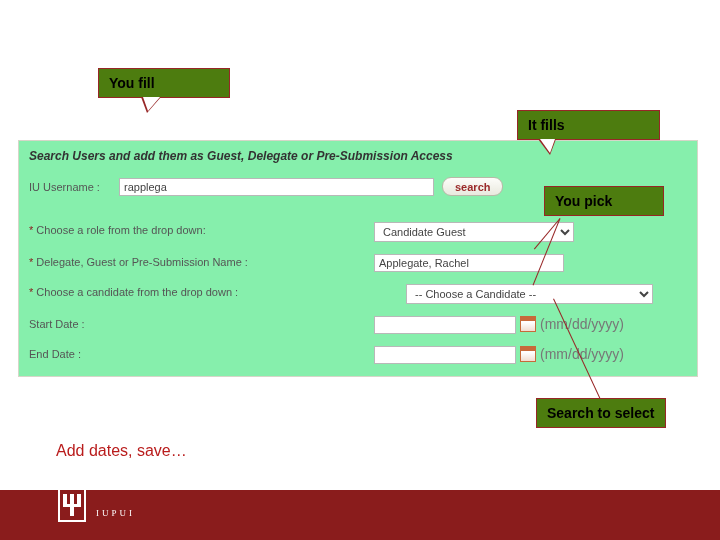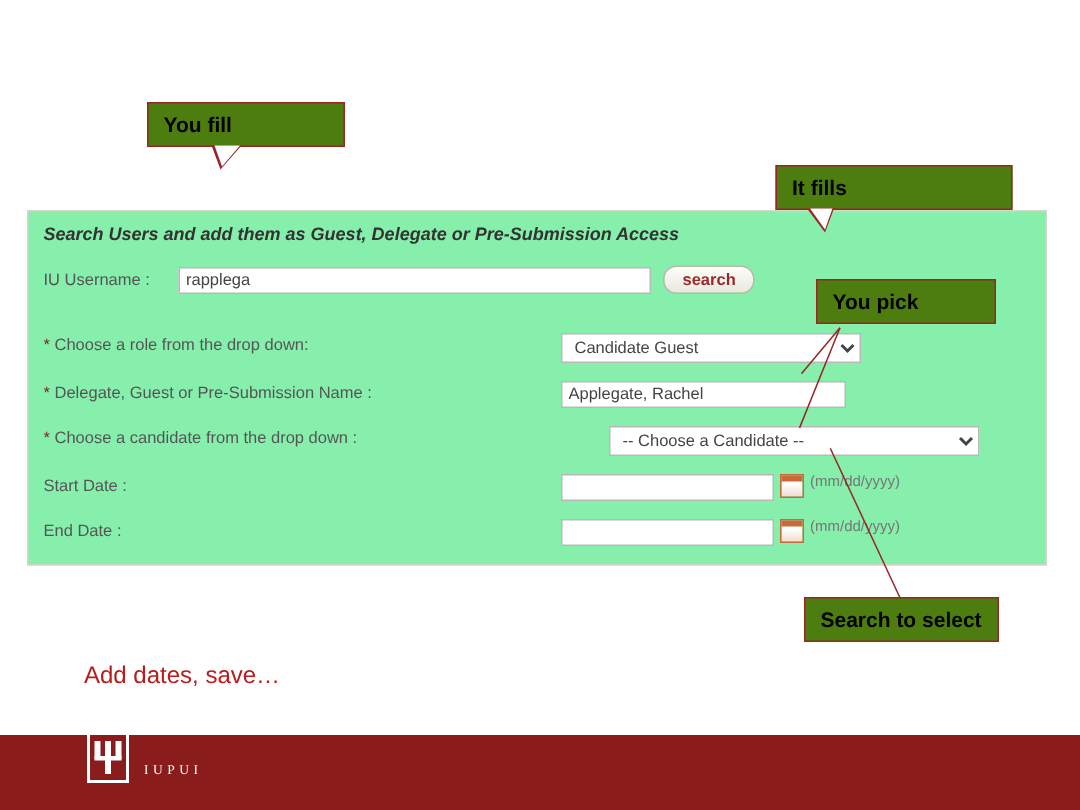--- a/index.html
+++ b/index.html
@@ -16,29 +16,29 @@
   .ast { color: #8a2020; font-weight: normal; }
   .form-row { display: flex; align-items: flex-start; padding: 6px 0; }
   .form-lbl { width: 345px; color: #555; line-height: 1.5; }
   .name-input { width: 190px; }
   .select { border: 1px solid #b8b8b8; background: #fff; height: 20px; font-size: 11px; color: #444; padding: 1px 4px; }
   .role-select { width: 200px; }
   .cand-select { width: 247px; margin-left: 32px; }
   .date-input { width: 142px; }
   .cal-icon { width: 16px; height: 16px; border: 1px solid #c76a3a; background: linear-gradient(#fff 40%,#f0ddd0); margin: 0 4px; position: relative; display: inline-block; }
   .cal-icon::before { content: ""; position: absolute; top: 0; left: 0; right: 0; height: 4px; background: #c76a3a; }
-  .hint { color: #777; font-size: 10px; text-align: right; }
+  .hint { color: #777; font-size: 14px; text-align: right; }
   .gap { height: 16px; }
   .actions { display: flex; gap: 310px; padding: 8px 0 2px 0; }
   .callout { position: absolute; background: #4d7c0f; border: 1px solid #972626; padding: 6px 10px; font-family: Arial, sans-serif; font-weight: bold; font-size: 14px; color: #000; z-index: 10; }
   .callout .tail { position: absolute; width: 0; height: 0; }
   #c1 { left: 98px; top: 68px; width: 132px; }
   #c1 .tail { bottom: -16px; left: 42px; border-left: 6px solid transparent; border-right: 14px solid transparent; border-top: 16px solid #972626; }
   #c1 .tail::after { content: ""; position: absolute; top: -16px; left: -4px; border-left: 5px solid transparent; border-right: 12px solid transparent; border-top: 14px solid #fff; }
-  #c2 { left: 517px; top: 110px; width: 158px; }
+  #c2 { left: 517px; top: 110px; width: 143px; }
   #c2 .tail { bottom: -16px; left: 20px; border-left: 12px solid transparent; border-right: 6px solid transparent; border-top: 16px solid #972626; }
   #c2 .tail::after { content: ""; position: absolute; top: -16px; left: -10px; border-left: 10px solid transparent; border-right: 5px solid transparent; border-top: 14px solid #fff; }
   #c3 { left: 544px; top: 186px; width: 120px; }
   #c4 { left: 536px; top: 398px; width: 130px; }
   .callout-line { position: absolute; background: #972626; height: 1px; transform-origin: left center; z-index: 5; }
   #l3 { left: 560px; top: 218px; width: 40px; transform: rotate(130deg); }
   #l3b { left: 560px; top: 218px; width: 72px; transform: rotate(112deg); }
   #l4 { left: 600px; top: 398px; width: 110px; transform: rotate(-115deg); }
   .caption { position: absolute; left: 56px; top: 442px; font-family: Arial, sans-serif; font-size: 16px; color: #b91c1c; }
   .footer-bar { position: absolute; left: 0; right: 0; bottom: 0; height: 50px; background: #8a1c1c; }

